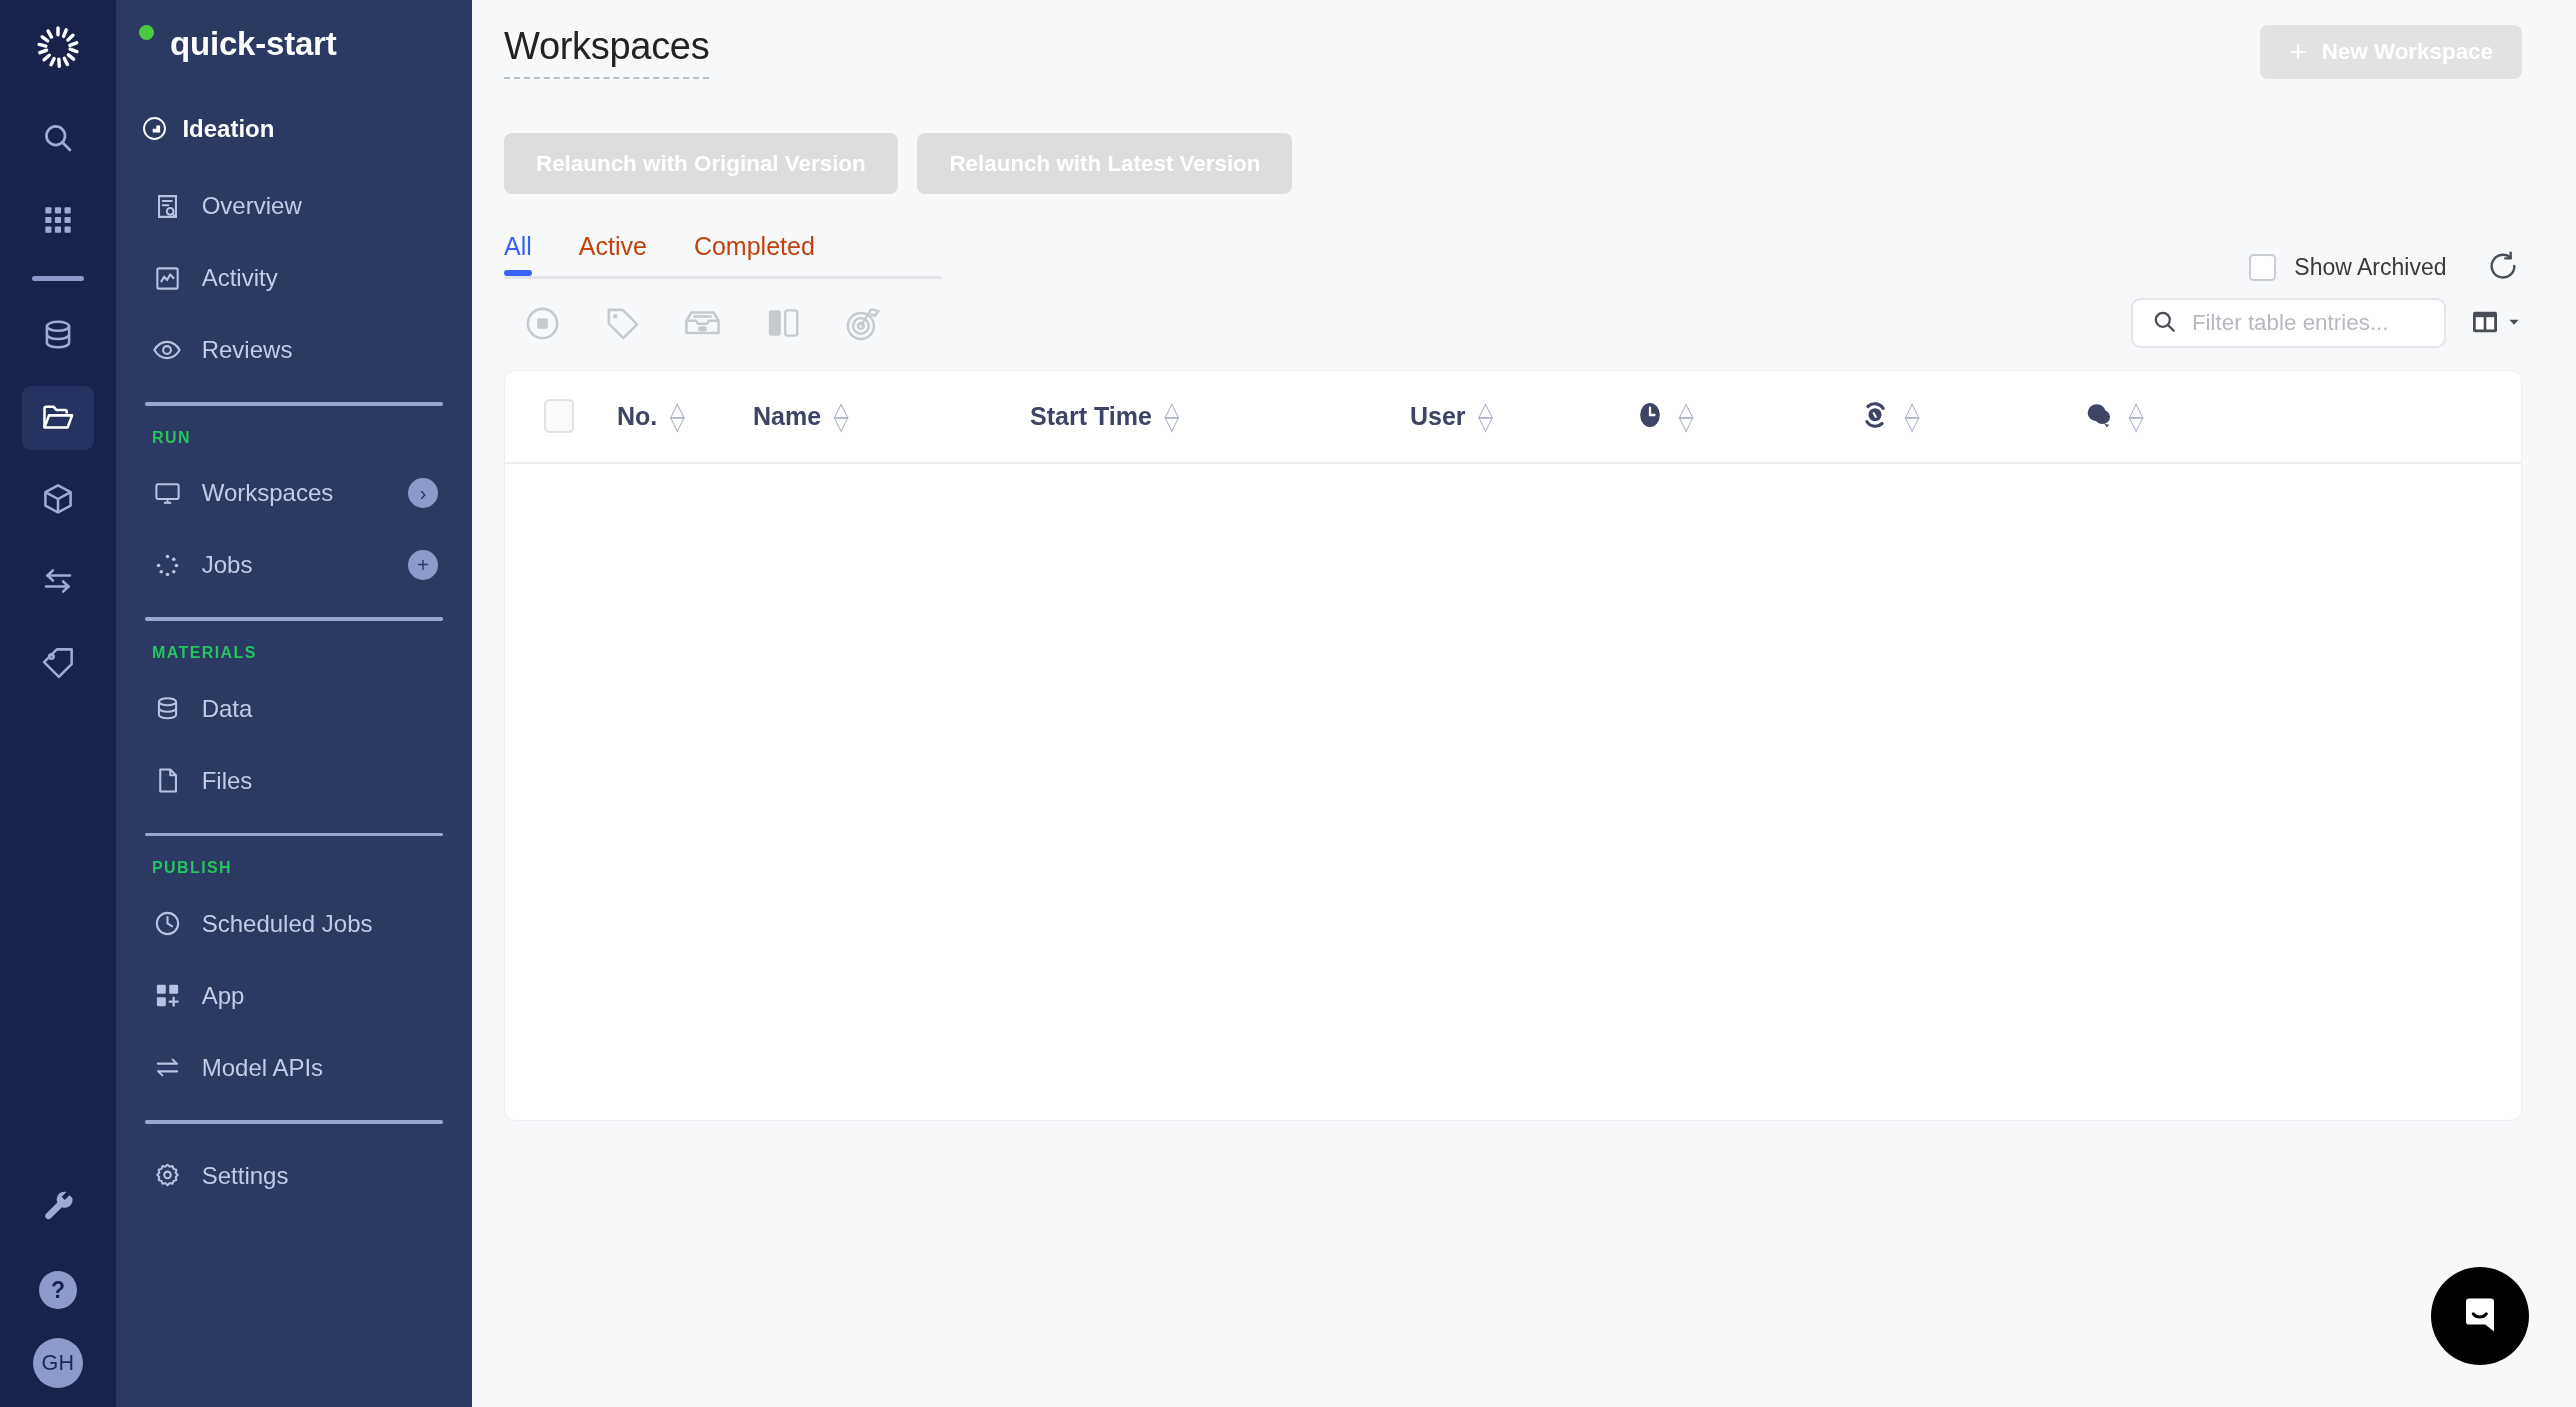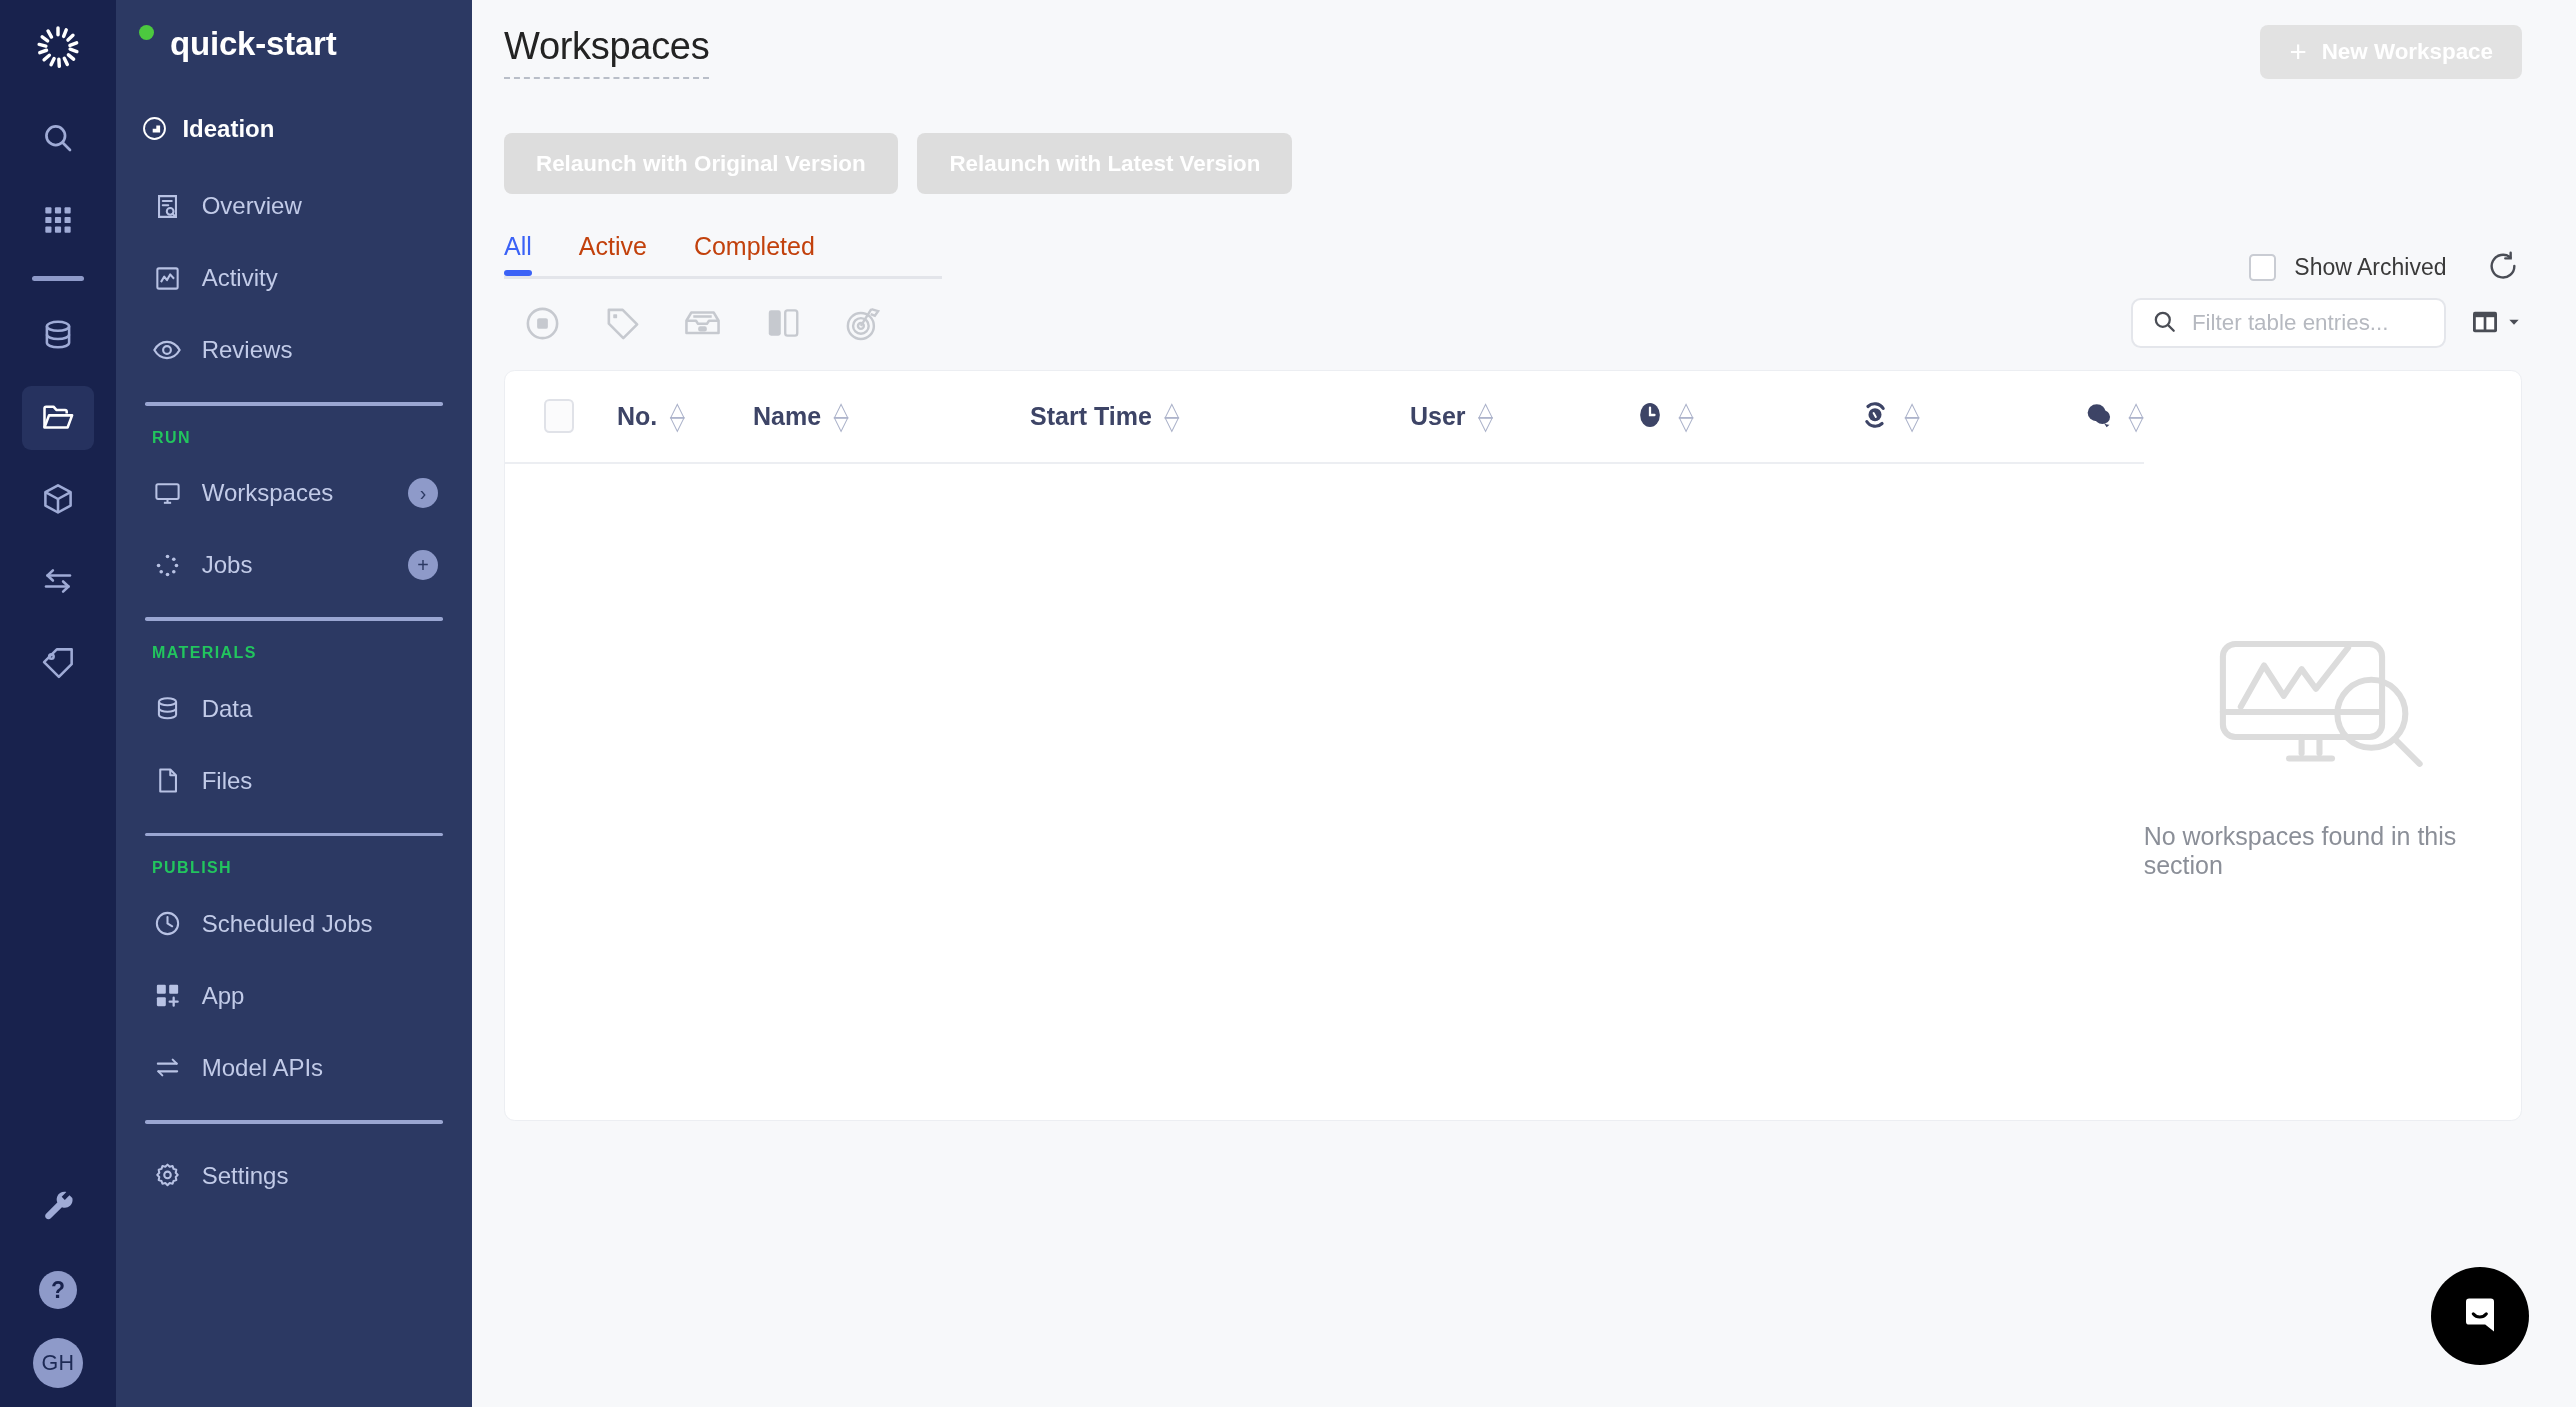--- a/index.html
+++ b/index.html
@@ -149,21 +149,21 @@
   }
   .archive-label { font-size: 23px; color: #3a3a3a; }
   .refresh { width: 36px; height: 36px; cursor: pointer; margin-left: 21.5px; }
 
   
   .table-card {
     margin: 21.5px 54px 0 32px;
     background: #ffffff; border: 1.8px solid #eceef2; border-radius: 10.7px;
     overflow: hidden;
     height: 751px;
-    display: flex; flex-direction: row;
+    display: flex; flex-direction: column;
   }
   .thead {
     display: flex; align-items: center; height: 93px;
     border-bottom: 2.7px solid #eceef2; padding: 0 0 0 39px;
   }
   .th { display: flex; align-items: center; gap: 12.5px; color: #3d4466; }
   .th-label { font-size: 25px; font-weight: bold; color: #3d4466; }
   .sorter { display: flex; flex-direction: column; gap: 3.6px; color: #aab1c9; line-height: 0.55; font-size: 19.7px; cursor: pointer; }
   .head-chk { width: 30px; height: 34px; border: 2.7px solid #e0e2e8; border-radius: 5.4px; background: #fbfbfc; cursor: pointer; }
 
@@ -626,35 +626,20 @@
               <ellipse cx="14.4" cy="13.4" rx="5.4" ry="5" fill="#3d4466"></ellipse>
             </svg>
           </span>
           <span class="sorter">
               <span>△</span>
               <span>▽</span>
             </span>
         </div>
       </div>
 
-      <div class="tbody">
-        <div>
-          <svg width="254" height="179" viewBox="0 0 142 100" fill="none" stroke="#dcdcdc" stroke-width="3.4" stroke-linecap="round" stroke-linejoin="round">
-            <path d="M10 26 A7 7 0 0 1 17 19 H92 A7 7 0 0 1 99 26 V64 A7 7 0 0 1 92 71 H17 A7 7 0 0 1 10 64 Z"></path>
-            <path d="M10 57 H99"></path>
-            <path d="M54 71 V80"></path>
-              <path d="M64 71 V80"></path>
-              <path d="M47 83 H71"></path>
-            <path d="M20 54 L33 31 L44 48 L54 33 L62 44 L80 21"></path>
-            <circle cx="93" cy="58" r="19"></circle>
-            <path d="M106 72 L120 86"></path>
-          </svg>
-        </div>
-        <div class="empty-text">No workspaces found in this section</div>
-      </div>
     </div>
 
     <div class="chat">
       <span>
         <svg width="48" height="48" viewBox="0 0 24 24">
           <path d="M5 5.4 A1.6 1.6 0 0 1 6.6 3.8 H17.4 A1.6 1.6 0 0 1 19 5.4 V20.2 L14.6 16.8 H6.6 A1.6 1.6 0 0 1 5 15.2 Z" fill="#ffffff"></path>
           <path d="M8.6 11.4 C10.4 13.6 13.4 13.6 15.2 11.4" stroke="#000000" stroke-width="1.5" fill="none" stroke-linecap="round"></path>
         </svg>
       </span>
     </div>

